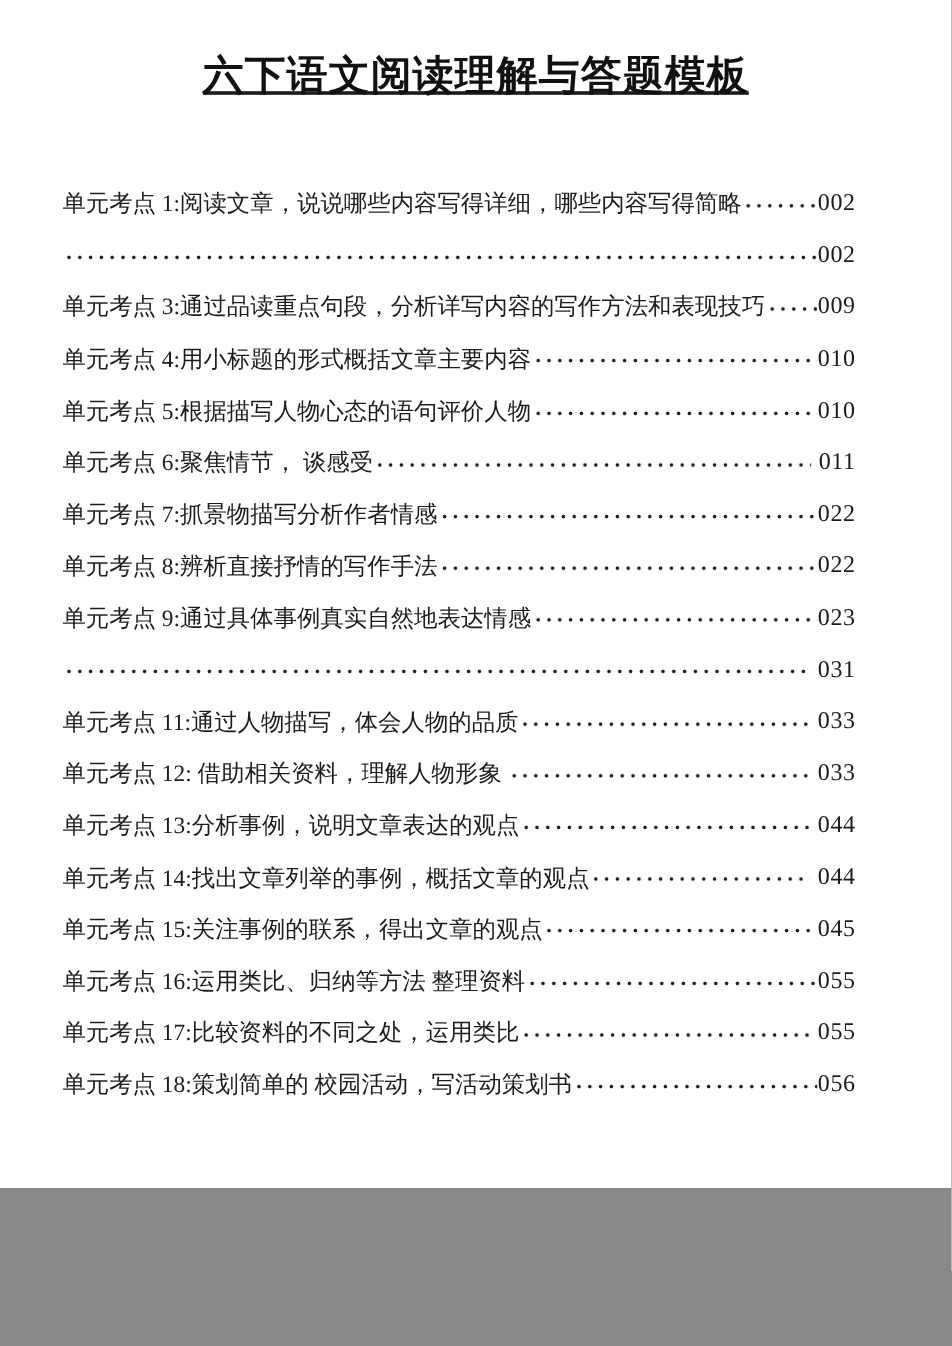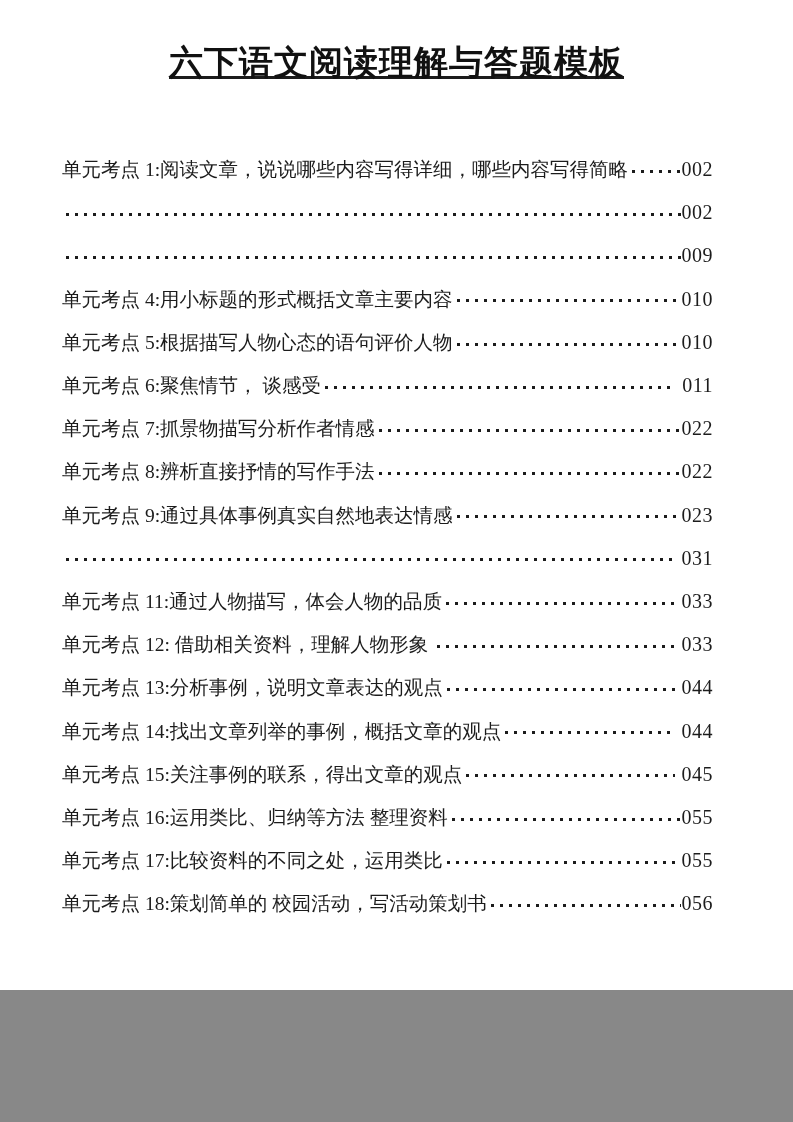--- a/index.html
+++ b/index.html
@@ -19,21 +19,21 @@
     padding-top: 40px;
     text-align: center;
     font-size: 34px;
     font-weight: bold;
     letter-spacing: 1px;
     color: #111;
   }
   .toc {
     position: absolute;
     top: 148px;
-    left: 62px;
+    left: 52px;
     right: 80px;
   }
   .toc-row {
     display: flex;
     align-items: center;
     height: 43.2px;
     font-size: 19.5px;
     white-space: pre;
   }
   .toc-label {
@@ -70,21 +70,21 @@
 </head>
 <body>
 
 <div class="page">
 
   <h1 class="doc-title">六下语文阅读理解与答题模板</h1>
 
   <div class="toc" id="toc">
       <div class="toc-row"><span class="toc-label">单元考点 1:阅读文章，说说哪些内容写得详细，哪些内容写得简略</span><span class="toc-leader"></span><span class="toc-page">002</span></div>
       <div class="toc-row"><span class="toc-leader"></span><span class="toc-page">002</span></div>
-      <div class="toc-row"><span class="toc-leader"></span><span class="toc-page">009</span></div>
+      <div class="toc-row"><span class="toc-label">单元考点 3:通过品读重点句段，分析详写内容的写作方法和表现技巧</span><span class="toc-leader"></span><span class="toc-page">009</span></div>
       <div class="toc-row"><span class="toc-label">单元考点 4:用小标题的形式概括文章主要内容</span><span class="toc-leader"></span><span class="toc-page">010</span></div>
       <div class="toc-row"><span class="toc-label">单元考点 5:根据描写人物心态的语句评价人物</span><span class="toc-leader"></span><span class="toc-page">010</span></div>
       <div class="toc-row"><span class="toc-label">单元考点 6:聚焦情节， 谈感受</span><span class="toc-leader"></span><span class="toc-page"> 011</span></div>
       <div class="toc-row"><span class="toc-label">单元考点 7:抓景物描写分析作者情感</span><span class="toc-leader"></span><span class="toc-page">022</span></div>
       <div class="toc-row"><span class="toc-label">单元考点 8:辨析直接抒情的写作手法</span><span class="toc-leader"></span><span class="toc-page">022</span></div>
       <div class="toc-row"><span class="toc-label">单元考点 9:通过具体事例真实自然地表达情感</span><span class="toc-leader"></span><span class="toc-page">023</span></div>
       <div class="toc-row"><span class="toc-leader"></span><span class="toc-page"> 031</span></div>
       <div class="toc-row"><span class="toc-label">单元考点 11:通过人物描写，体会人物的品质</span><span class="toc-leader"></span><span class="toc-page"> 033</span></div>
       <div class="toc-row"><span class="toc-label">单元考点 12: 借助相关资料，理解人物形象 </span><span class="toc-leader"></span><span class="toc-page"> 033</span></div>
       <div class="toc-row"><span class="toc-label">单元考点 13:分析事例，说明文章表达的观点</span><span class="toc-leader"></span><span class="toc-page"> 044</span></div>

